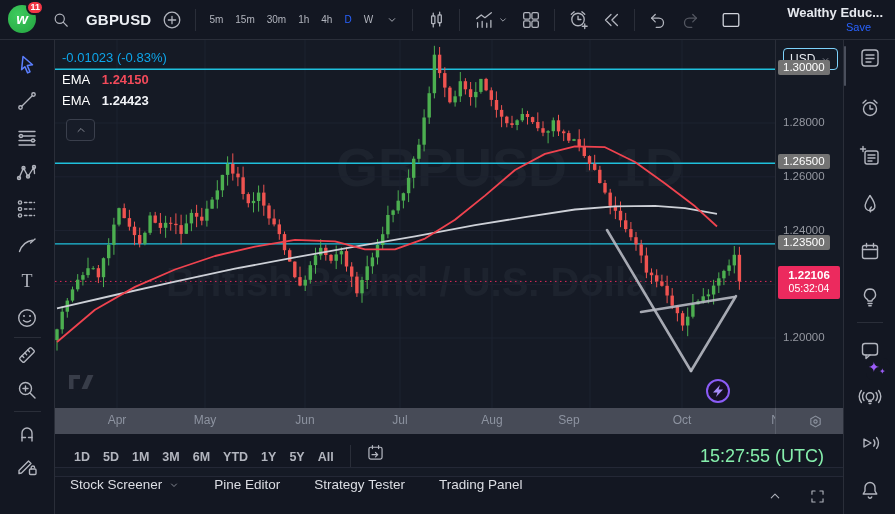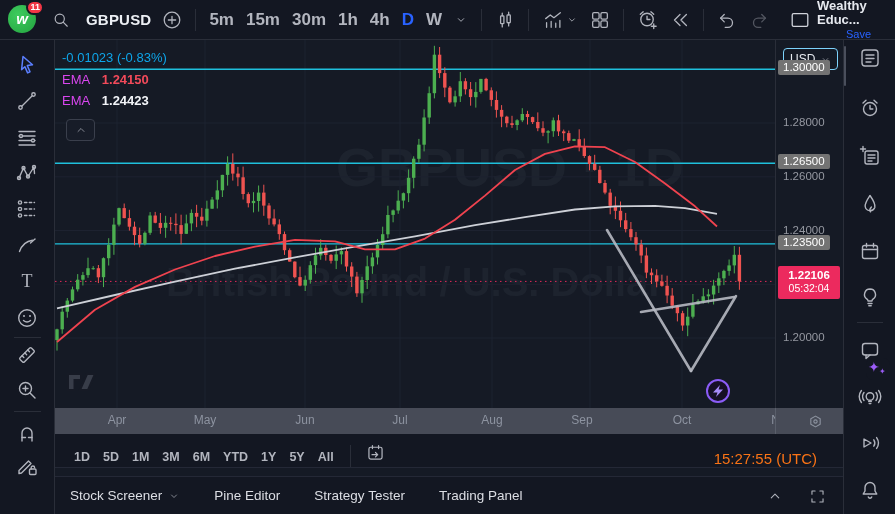--- a/index.html
+++ b/index.html
@@ -14,21 +14,21 @@
           border-bottom:1px solid #2a2e39;display:flex;align-items:center;padding:0 6px;z-index:30}
   .tb-sep{width:1px;height:22px;background:#2a2e39;margin:0 7px;flex:none}
   .tb-btn{display:flex;align-items:center;justify-content:center;height:30px;padding:0 5px;border-radius:4px;flex:none;cursor:pointer}
   .logo{position:relative;width:30px;height:30px;margin:0 8px 0 2px;flex:none}
   .logo-circle{width:28px;height:28px;border-radius:50%;background:radial-gradient(circle at 35% 35%,#3ecb5e,#23a33f);
                display:flex;align-items:center;justify-content:center;color:#fff;font-weight:700;font-style:italic;font-size:15px}
   .logo-badge{position:absolute;top:-5px;right:-6px;background:#f23645;color:#fff;font-size:9px;font-weight:700;
               min-width:16px;height:15px;border-radius:8px;display:flex;align-items:center;justify-content:center;
               border:2px solid #131722;padding:0 2px}
   .symbol{font-weight:700;font-size:15px;color:#eceff4;margin-left:15px;letter-spacing:.2px}
-  .tf{color:#b2b5be;font-size:17px;font-weight:700;padding:4px 6px;border-radius:4px;flex:none;cursor:pointer}
+  .tf{color:#b2b5be;font-size:10px;font-weight:400;padding:4px 6px;border-radius:4px;flex:none;cursor:pointer}
   .tf.active{color:#2962ff}
   .account{margin-left:auto;display:flex;flex-direction:column;align-items:flex-end;line-height:1.1;padding-right:6px}
   .account-name{font-size:13px;color:#e6e9ef;font-weight:700}
   .account-save{font-size:11px;color:#2962ff;margin-right:12px;cursor:pointer}
 
   
   .ltb{position:absolute;left:0;top:40px;width:55px;bottom:0;background:#131722;border-right:1px solid #2a2e39;z-index:20}
   .ltb .tool{position:absolute;left:50%;transform:translateX(-50%);width:34px;height:34px;border-radius:6px;
              display:flex;align-items:center;justify-content:center;cursor:pointer}
   .ltb .tdiv{position:absolute;left:14px;width:27px;height:1px;background:#2a2e39}
@@ -45,21 +45,21 @@
   .sparkle .s2{position:absolute;left:13px;top:9px;font-size:8px}
 
   
   .main{position:absolute;left:55px;top:40px;width:788px;height:474px;background:#151a25}
   .chartwrap{position:absolute;left:0;top:0;width:720px;height:368px;overflow:hidden}
   #chart{position:absolute;left:0;top:0}
 
   .legend{position:absolute;left:7px;top:10px;font-size:13px;z-index:6;pointer-events:none}
   .lg-change{color:#0ea5e9;font-weight:400;margin-bottom:7px}
   .lg-row{margin-bottom:6px}
-  .lg-name{color:#d946ef;margin-right:8px}
+  .lg-name{color:#ffffff;margin-right:8px}
   .lg-v{font-weight:700}
   .lg-v.red{color:#f24a5a}
   .lg-v.white{color:#f2f4f8}
   .collapse-btn{position:absolute;left:11px;top:79px;width:29px;height:22px;background:#171c28;border:1px solid #3a3f4c;
                 border-radius:4px;display:flex;align-items:center;justify-content:center;z-index:6;cursor:pointer}
 
   .tvlogo{position:absolute;left:11px;top:331px;z-index:5;opacity:.9}
 
   
   .axis{position:absolute;left:720px;top:0;width:68px;height:368px;border-left:1px solid #2a2e39;font-size:11.5px;background:#151a25}
@@ -79,25 +79,25 @@
   .timestrip .m{position:absolute;top:5px;transform:translateX(-50%);cursor:default}
   .timestrip .strip-sep{position:absolute;left:720px;top:0;width:1px;height:26px;background:#5a5f6b}
   .timestrip .gear{position:absolute;left:747px;top:2px;width:26px;height:22px;display:flex;align-items:center;justify-content:center;cursor:pointer}
   .timestrip .gear svg{stroke:#8d93a0}
 
   
   .tfbar{position:absolute;left:0;top:394px;width:788px;height:34px;background:#131722;display:flex;align-items:flex-end;
          padding-left:13px;border-bottom:1px solid #242836}
   .range{font-size:12.5px;font-weight:700;color:#b2b5be;padding:3px 6px;margin-right:1px;border-radius:4px;cursor:pointer}
   .tfbar .tb-sep{margin:0 9px}
-  .clock{margin-left:auto;margin-right:26px;font-size:15px;color:#f97316;cursor:pointer}
+  .clock{margin-left:auto;margin-right:19px;font-size:18px;color:#86efac;cursor:pointer}
 
   
   .panel{position:absolute;left:0;top:436px;width:788px;height:38px;background:#131722;border-top:1px solid #242836;
-         display:flex;align-items:center;padding-left:15px}
+         display:flex;align-items:flex-start;padding-left:15px}
   .panel-tab{font-size:13.5px;color:#dcdee4;margin-right:34px;display:flex;align-items:center;gap:6px;cursor:pointer}
   .panel-icons{position:absolute;right:12px;top:0;height:38px;display:flex;align-items:center;gap:14px}
   .panel-icons .tool{width:28px;height:28px;display:flex;align-items:center;justify-content:center;cursor:pointer}
 </style>
 </head>
 <body>
 
 <div class="app">
 
   <div class="topbar">
@@ -704,21 +704,21 @@
         </div>
     </div>
 
     <div class="timestrip">
       <div class="months" id="month-labels">
           <span class="m" style="left:62px">Apr</span>
           <span class="m" style="left:150px">May</span>
           <span class="m" style="left:250px">Jun</span>
           <span class="m" style="left:345px">Jul</span>
           <span class="m" style="left:437px">Aug</span>
-          <span class="m" style="left:527px">Sep</span>
+          <span class="m" style="left:514px">Sep</span>
           <span class="m" style="left:627px">Oct</span>
           <span class="m" style="left:727px">Nov</span>
         </div>
       <div class="strip-sep"></div>
       <div class="gear">
         <svg class="ic" width="19" height="19" viewBox="0 0 24 24">
           <path d="M12 5.2 l5.9 3.4 v6.8 L12 18.8 l-5.9 -3.4 v-6.8 Z" rx="2"></path>
             <circle cx="12" cy="12" r="2.1"></circle>
         </svg>
       </div>

